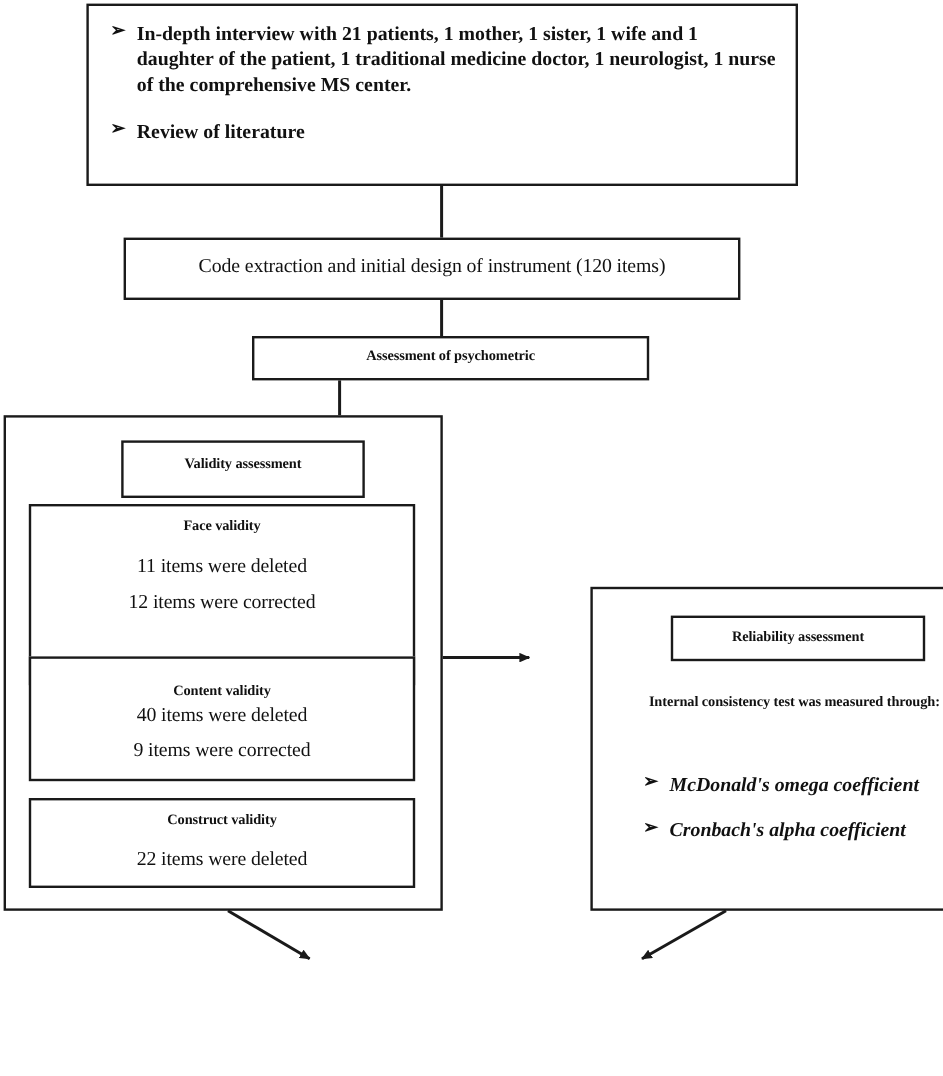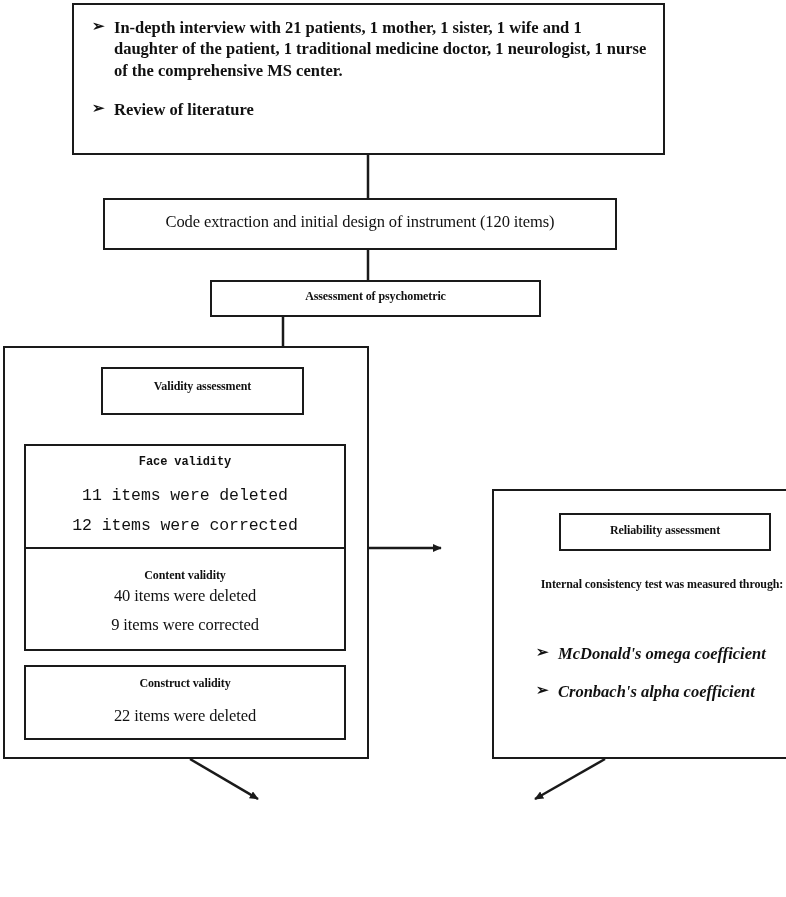--- a/index.html
+++ b/index.html
@@ -119,21 +119,21 @@
   <div class="box" style="left:210px; top:280px; width:331px; height:37px;">
     <div class="box-inner title pad-c" style="top:7px;">Assessment of psychometric</div>
   </div>
 
   <div class="box container-box" style="left:3px; top:346px; width:366px; height:413px;"></div>
 
   <div class="box" style="left:101px; top:367px; width:203px; height:48px;">
     <div class="box-inner title pad-c" style="top:10px;">Validity assessment</div>
   </div>
 
-  <div class="box" style="left:24px; top:444px; width:322px; height:151px;font-family:Liberation Mono, monospace;">
+  <div class="box" style="left:24px; top:420px; width:322px; height:151px;">
     <div class="box-inner title pad-c" style="top:9px;">Face validity</div>
     <div class="box-inner line pad-c" style="top:40px;">11 items were deleted</div>
     <div class="box-inner line pad-c" style="top:70px;">12 items were corrected</div>
   </div>
 
   <div class="box" style="left:24px; top:547px; width:322px; height:104px;">
     <div class="box-inner title pad-c" style="top:19px;">Content validity</div>
     <div class="box-inner line pad-c" style="top:37px;">40 items were deleted</div>
     <div class="box-inner line pad-c" style="top:66px;">9 items were corrected</div>
   </div>

